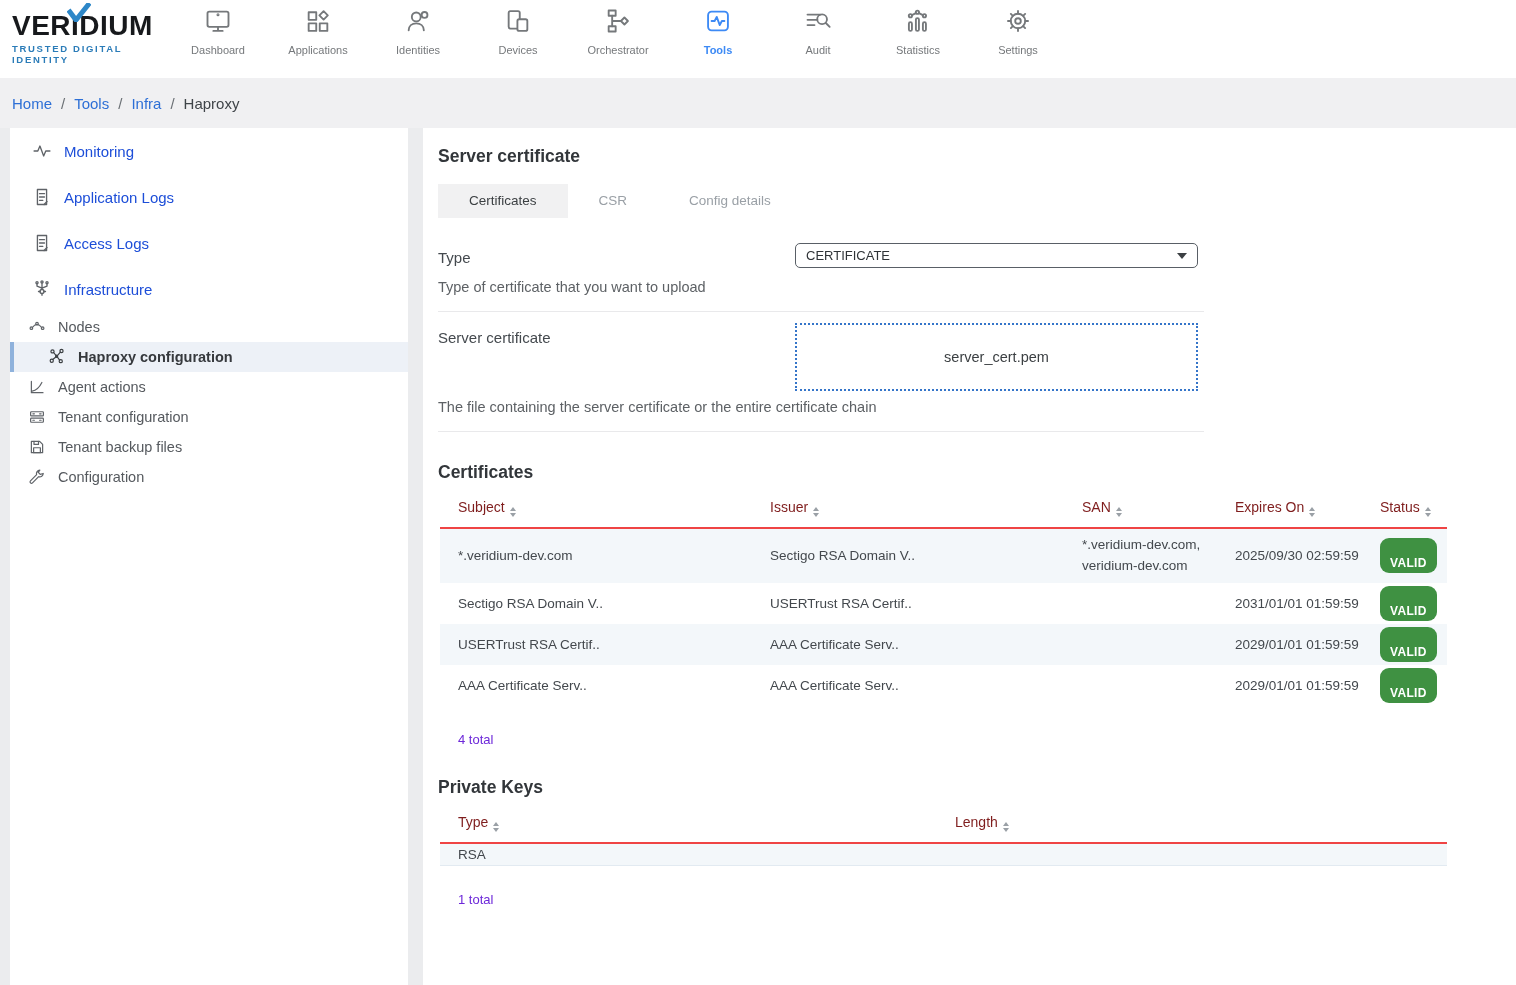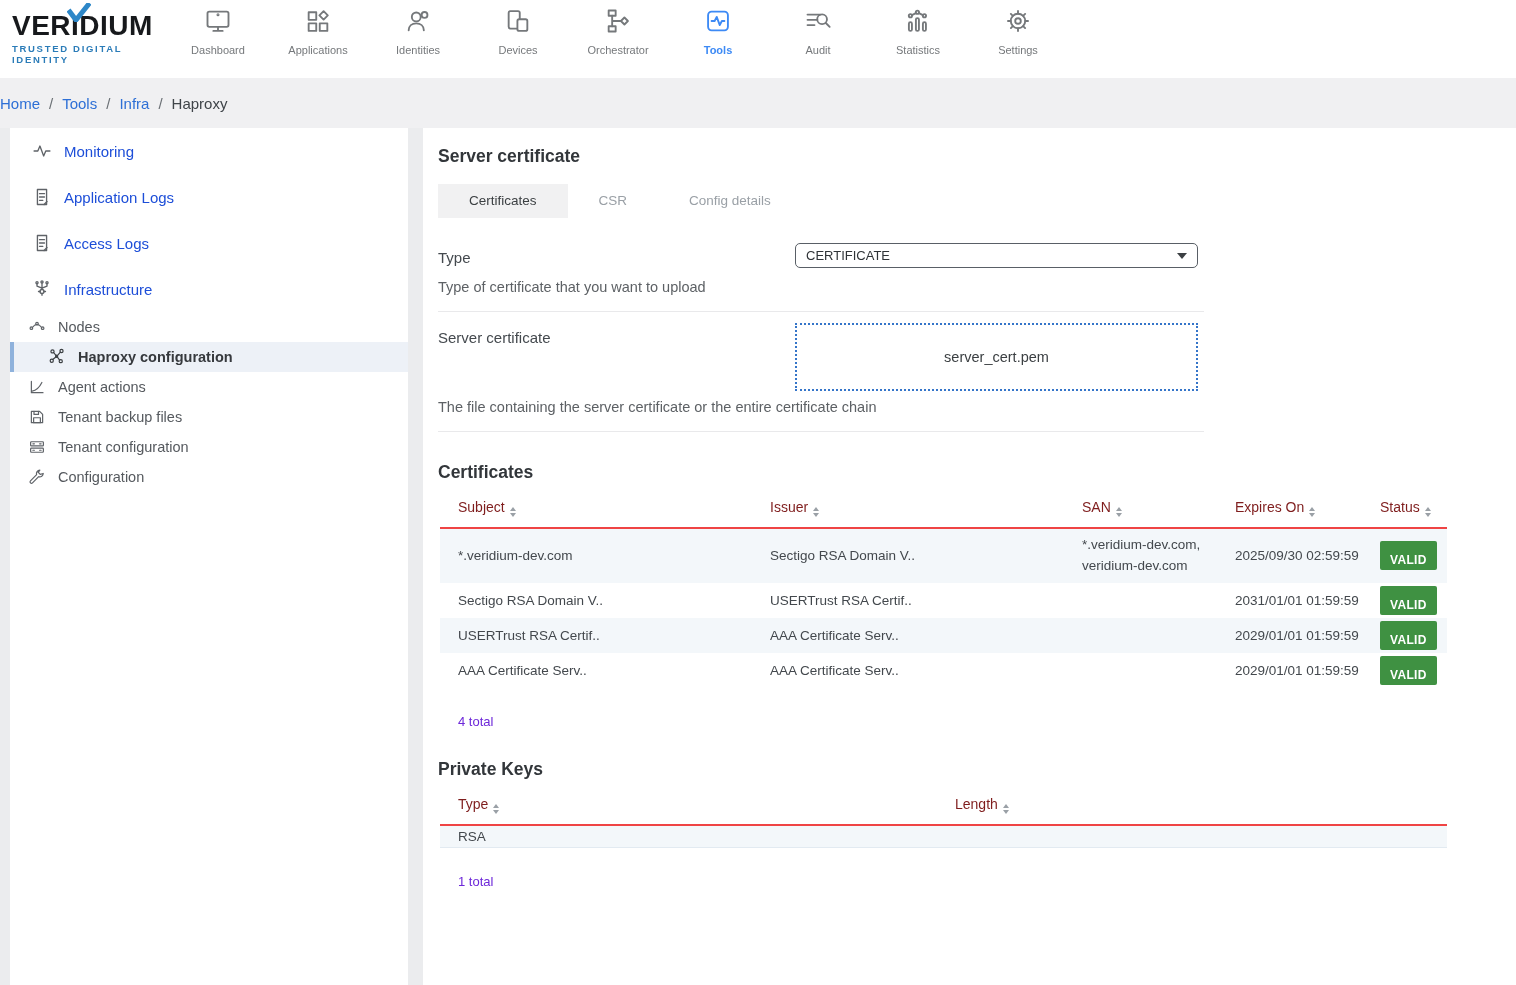--- a/index.html
+++ b/index.html
@@ -14,21 +14,21 @@
   .logo-tag { font-size:9.5px; font-weight:700; letter-spacing:1.7px; color:#2b7cb8; margin-top:1px; }
   .topnav { position:absolute; left:168px; top:7px; display:flex; }
   .nav-item { width:100px; text-align:center; color:#75787b; cursor:pointer; }
   .nav-item .nicon svg { width:28px; height:28px; display:inline-block; }
   .nav-item .nlabel { display:block; font-size:11px; margin-top:5px; color:#75787b; }
   .nav-item.active { color:#3d8af5; }
   .nav-item.active .nlabel { color:#3d8af5; font-weight:700; }
 
   
   .crumbbar { position:absolute; top:78px; left:0; width:1516px; height:50px; background:#f0f0f2;
-    display:flex; align-items:center; font-size:15px; color:#4a4e53; }
+    display:flex; align-items:center; padding-left:12px; font-size:15px; color:#4a4e53; }
   .crumb-link { color:#2d6fd6; cursor:pointer; }
   .crumb-sep { margin:0 9px; color:#6a6f74; }
   .crumb-cur { color:#3f4449; }
 
   
   .content { position:absolute; top:128px; left:0; width:1516px; height:857px;
     display:flex; padding-left:10px; background:#ebecee; }
   .sidebar { width:398px; background:#fff; flex:none; }
   .mainpanel { flex:1; background:#fff; margin-left:15px; padding:18px 0 0 15px; }
 
@@ -69,21 +69,21 @@
   .certs-title { margin-top:30px; }
   .pk-title { margin-top:30px; }
   table { border-collapse:collapse; table-layout:fixed; width:1007px; margin-left:2px; margin-top:8px; }
   th { font-weight:400; font-size:14px; color:#7f1d1d; text-align:left;
     padding:8px 0 10px 18px; border-bottom:2px solid #ef4444; cursor:pointer; white-space:nowrap; }
   td { font-size:13.5px; color:#43484d; padding:3px 0 3px 18px; vertical-align:middle; }
   tr.alt { background:#f3f7fa; }
   tr.pk-row { border-bottom:1px solid #e2eaf1; }
   td.san-cell { line-height:1.55; padding-top:6px; padding-bottom:6px; font-size:13.5px; }
   .badge { display:inline-block; background:#3f9142; color:#fff; font-size:12px; font-weight:700;
-    padding:12px 10px 3px; border-radius:2px; letter-spacing:.3px; }
+    padding:18px 10px 3px; border-radius:9px; letter-spacing:.3px; }
   .sortc { display:inline-flex; flex-direction:column; margin-left:5px; vertical-align:1px; }
   .sortc i { display:block; width:0; height:0; border-left:3.5px solid transparent; border-right:3.5px solid transparent; }
   .sortc i.up { border-bottom:4px solid #9aa0a6; margin-bottom:2px; }
   .sortc i.down { border-top:4px solid #9aa0a6; }
   .total { margin:26px 0 0 20px; font-size:13px; color:#6d28d9; }
 
   .icon-stroke { fill:none; stroke:currentColor; stroke-width:1.6; stroke-linecap:round; stroke-linejoin:round; }
 </style>
 </head>
 <body>
@@ -281,36 +281,36 @@
         <svg viewBox="0 0 24 24" class="icon-stroke">
             <path d="M4.5 4.5v15H20"></path>
             <path d="M5.5 17.5c6-1 9.5-4.5 13-11.5"></path>
           </svg>
       </span>
       <span>Agent actions</span>
     </div>
     <div class="side-sub">
       <span class="sicon">
         <svg viewBox="0 0 24 24" class="icon-stroke">
+            <rect x="3.5" y="5" width="17" height="5.5" rx="1"></rect>
+            <rect x="3.5" y="13.5" width="17" height="5.5" rx="1"></rect>
+            <path d="M6.5 7.8h2M6.5 16.3h2M15.5 7.8h2M15.5 16.3h2"></path>
+          </svg>
+      </span>
+      <span>Tenant configuration</span>
+    </div>
+    <div class="side-sub">
+      <span class="sicon">
+        <svg viewBox="0 0 24 24" class="icon-stroke">
             <path d="M4.5 4.5h11l4 4v11h-15z"></path>
             <path d="M8 4.5v4h6v-4"></path>
             <rect x="7.5" y="13" width="9" height="6.5"></rect>
           </svg>
       </span>
       <span>Tenant backup files</span>
-    </div>
-    <div class="side-sub">
-      <span class="sicon">
-        <svg viewBox="0 0 24 24" class="icon-stroke">
-            <rect x="3.5" y="5" width="17" height="5.5" rx="1"></rect>
-            <rect x="3.5" y="13.5" width="17" height="5.5" rx="1"></rect>
-            <path d="M6.5 7.8h2M6.5 16.3h2M15.5 7.8h2M15.5 16.3h2"></path>
-          </svg>
-      </span>
-      <span>Tenant configuration</span>
     </div>
     <div class="side-sub">
       <span class="sicon">
         <svg viewBox="0 0 24 24" class="icon-stroke">
             <path d="M20.3 7.3a4.6 4.6 0 01-6.1 4.3L6 19.8a1.9 1.9 0 01-2.7-2.7l8.2-8.2a4.6 4.6 0 014.3-6.1l-2.2 2.9 2.7 2.7z"></path>
           </svg>
       </span>
       <span>Configuration</span>
     </div>
   </div>

